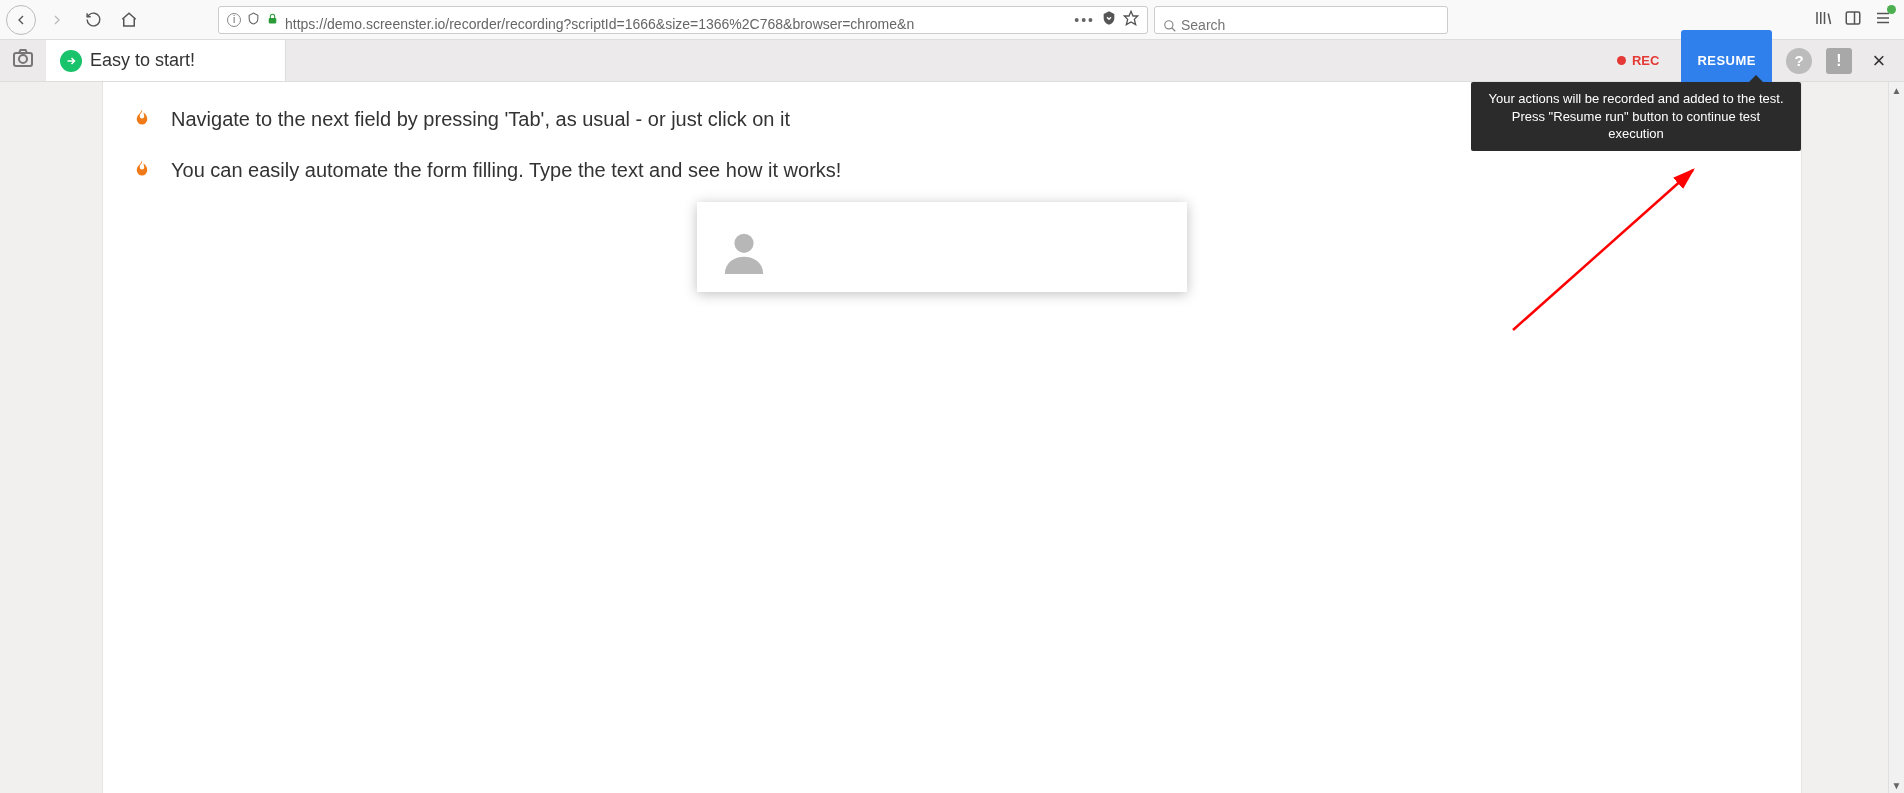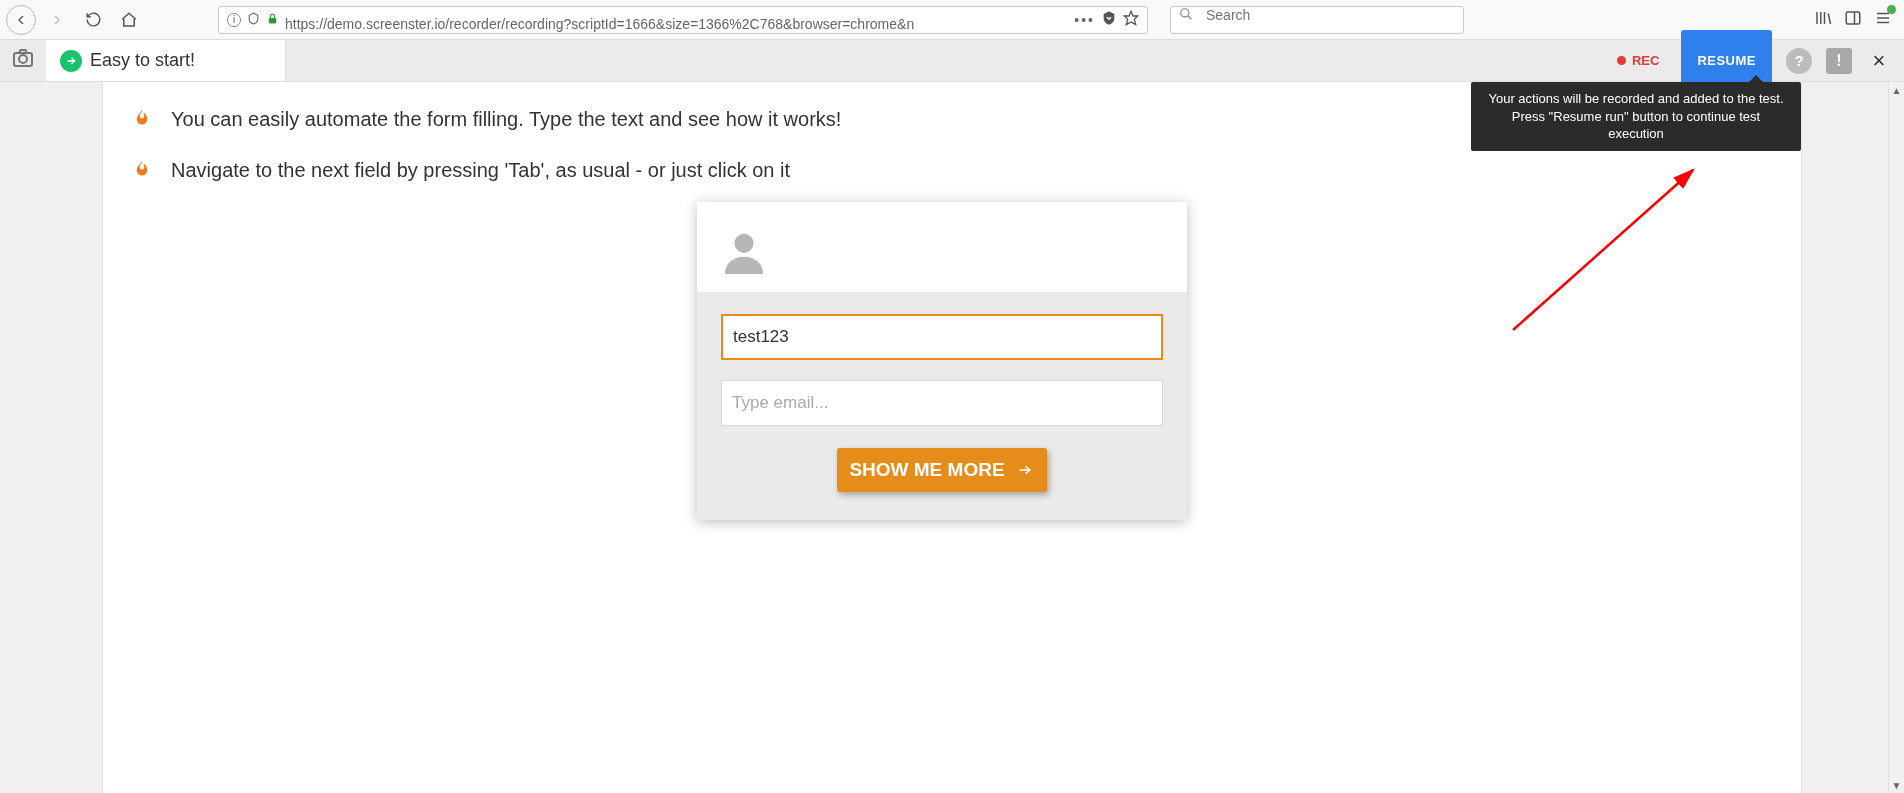--- a/index.html
+++ b/index.html
@@ -18,22 +18,22 @@
   .nav-btn.circled { border:1px solid #bbb; border-radius:50%; }
   .addr-box {
     flex: 0 0 930px; height: 28px; border:1px solid #ccc; border-radius:3px; background:#fff;
     display:flex; align-items:center; padding:0 8px; gap:6px; color:#666; font-size:14px;
     margin-left: 68px;
   }
   .addr-text { white-space: nowrap; overflow:hidden; text-overflow:ellipsis; flex:1;margin-top:9px; }
   .lock-icon { color:#2a9b39; font-size:13px; }
   .search-box {
     flex: 0 0 294px; height:28px; border:1px solid #ccc; border-radius:3px; background:#fff;
-    display:flex; align-items:flex-start; padding:0 8px; gap:13px; color:#888; font-size:14px;
-    margin-left: 16px;
+    display:flex; align-items:flex-end; padding:0 8px; gap:4px; color:#888; font-size:14px;
+    margin-left: 0;
   }
   .chrome-right { margin-left:auto; display:flex; align-items:center; gap:12px; padding-right:6px; color:#555; }
 
   
   .tool-row {
     height: 42px; background:#eceaea; border-bottom:1px solid #ddd;
     display:flex; align-items:stretch;
   }
   .camera-box {
     width:46px; display:flex; align-items:center; justify-content:center; background:#eceaea;
@@ -245,50 +245,40 @@
 
 <div class="page">
   <div class="content-panel">
 
     <div class="tip">
       <span class="flame">
         <svg width="18" height="22" viewBox="0 0 24 24" fill="#f07a18">
             <path d="M12 2c1 4-3 5-3 9a3 3 0 0 0 6 0c0-2-1-3-1-5 3 2 5 5 5 9a7 7 0 1 1-14 0c0-6 5-7 7-13z"></path>
           </svg>
       </span>
-      <span class="tip-text">You can easily automate the form filling. Type the text and see how it works!</span>
+      <span class="tip-text">Navigate to the next field by pressing 'Tab', as usual - or just click on it</span>
     </div>
     <div class="tip">
       <span class="flame">
         <svg width="18" height="22" viewBox="0 0 24 24" fill="#f07a18">
             <path d="M12 2c1 4-3 5-3 9a3 3 0 0 0 6 0c0-2-1-3-1-5 3 2 5 5 5 9a7 7 0 1 1-14 0c0-6 5-7 7-13z"></path>
           </svg>
       </span>
-      <span class="tip-text">Navigate to the next field by pressing 'Tab', as usual - or just click on it</span>
+      <span class="tip-text">You can easily automate the form filling. Type the text and see how it works!</span>
     </div>
 
     <div class="signup-card">
       <div class="card-head">
         <div class="avatar">
           <svg viewBox="0 0 24 24" fill="#b7b7b7">
               <circle cx="12" cy="8" r="5"></circle>
               <path d="M2 24c0-6 5-9 10-9s10 3 10 9z"></path>
             </svg>
         </div>
       </div>
-      <div class="card-body">
-        <input class="text-input" value="test123" style="">
-        <input class="text-input plain" placeholder="Type email..." style="">
-        <div class="show-btn">
-          <span>SHOW ME MORE</span>
-          <svg width="20" height="16" viewBox="0 0 24 24" fill="#fff">
-              <path d="M4 11h12l-4-4 1.5-1.5L21 12l-7.5 6.5L12 17l4-4H4z"></path>
-            </svg>
-        </div>
-      </div>
     </div>
 
     <div class="tooltip">
       <span>Your actions will be recorded and added to the test. Press "Resume run" button to continue test execution</span>
     </div>
 
     <svg class="arrow-svg" style="left:1400px; top:78px;" width="240" height="180">
       <defs>
         <marker id="ah" markerWidth="10" markerHeight="10" refX="8" refY="3" orient="auto">
           <path d="M0,0 L9,3 L0,6 z" fill="#ff0000"></path>

